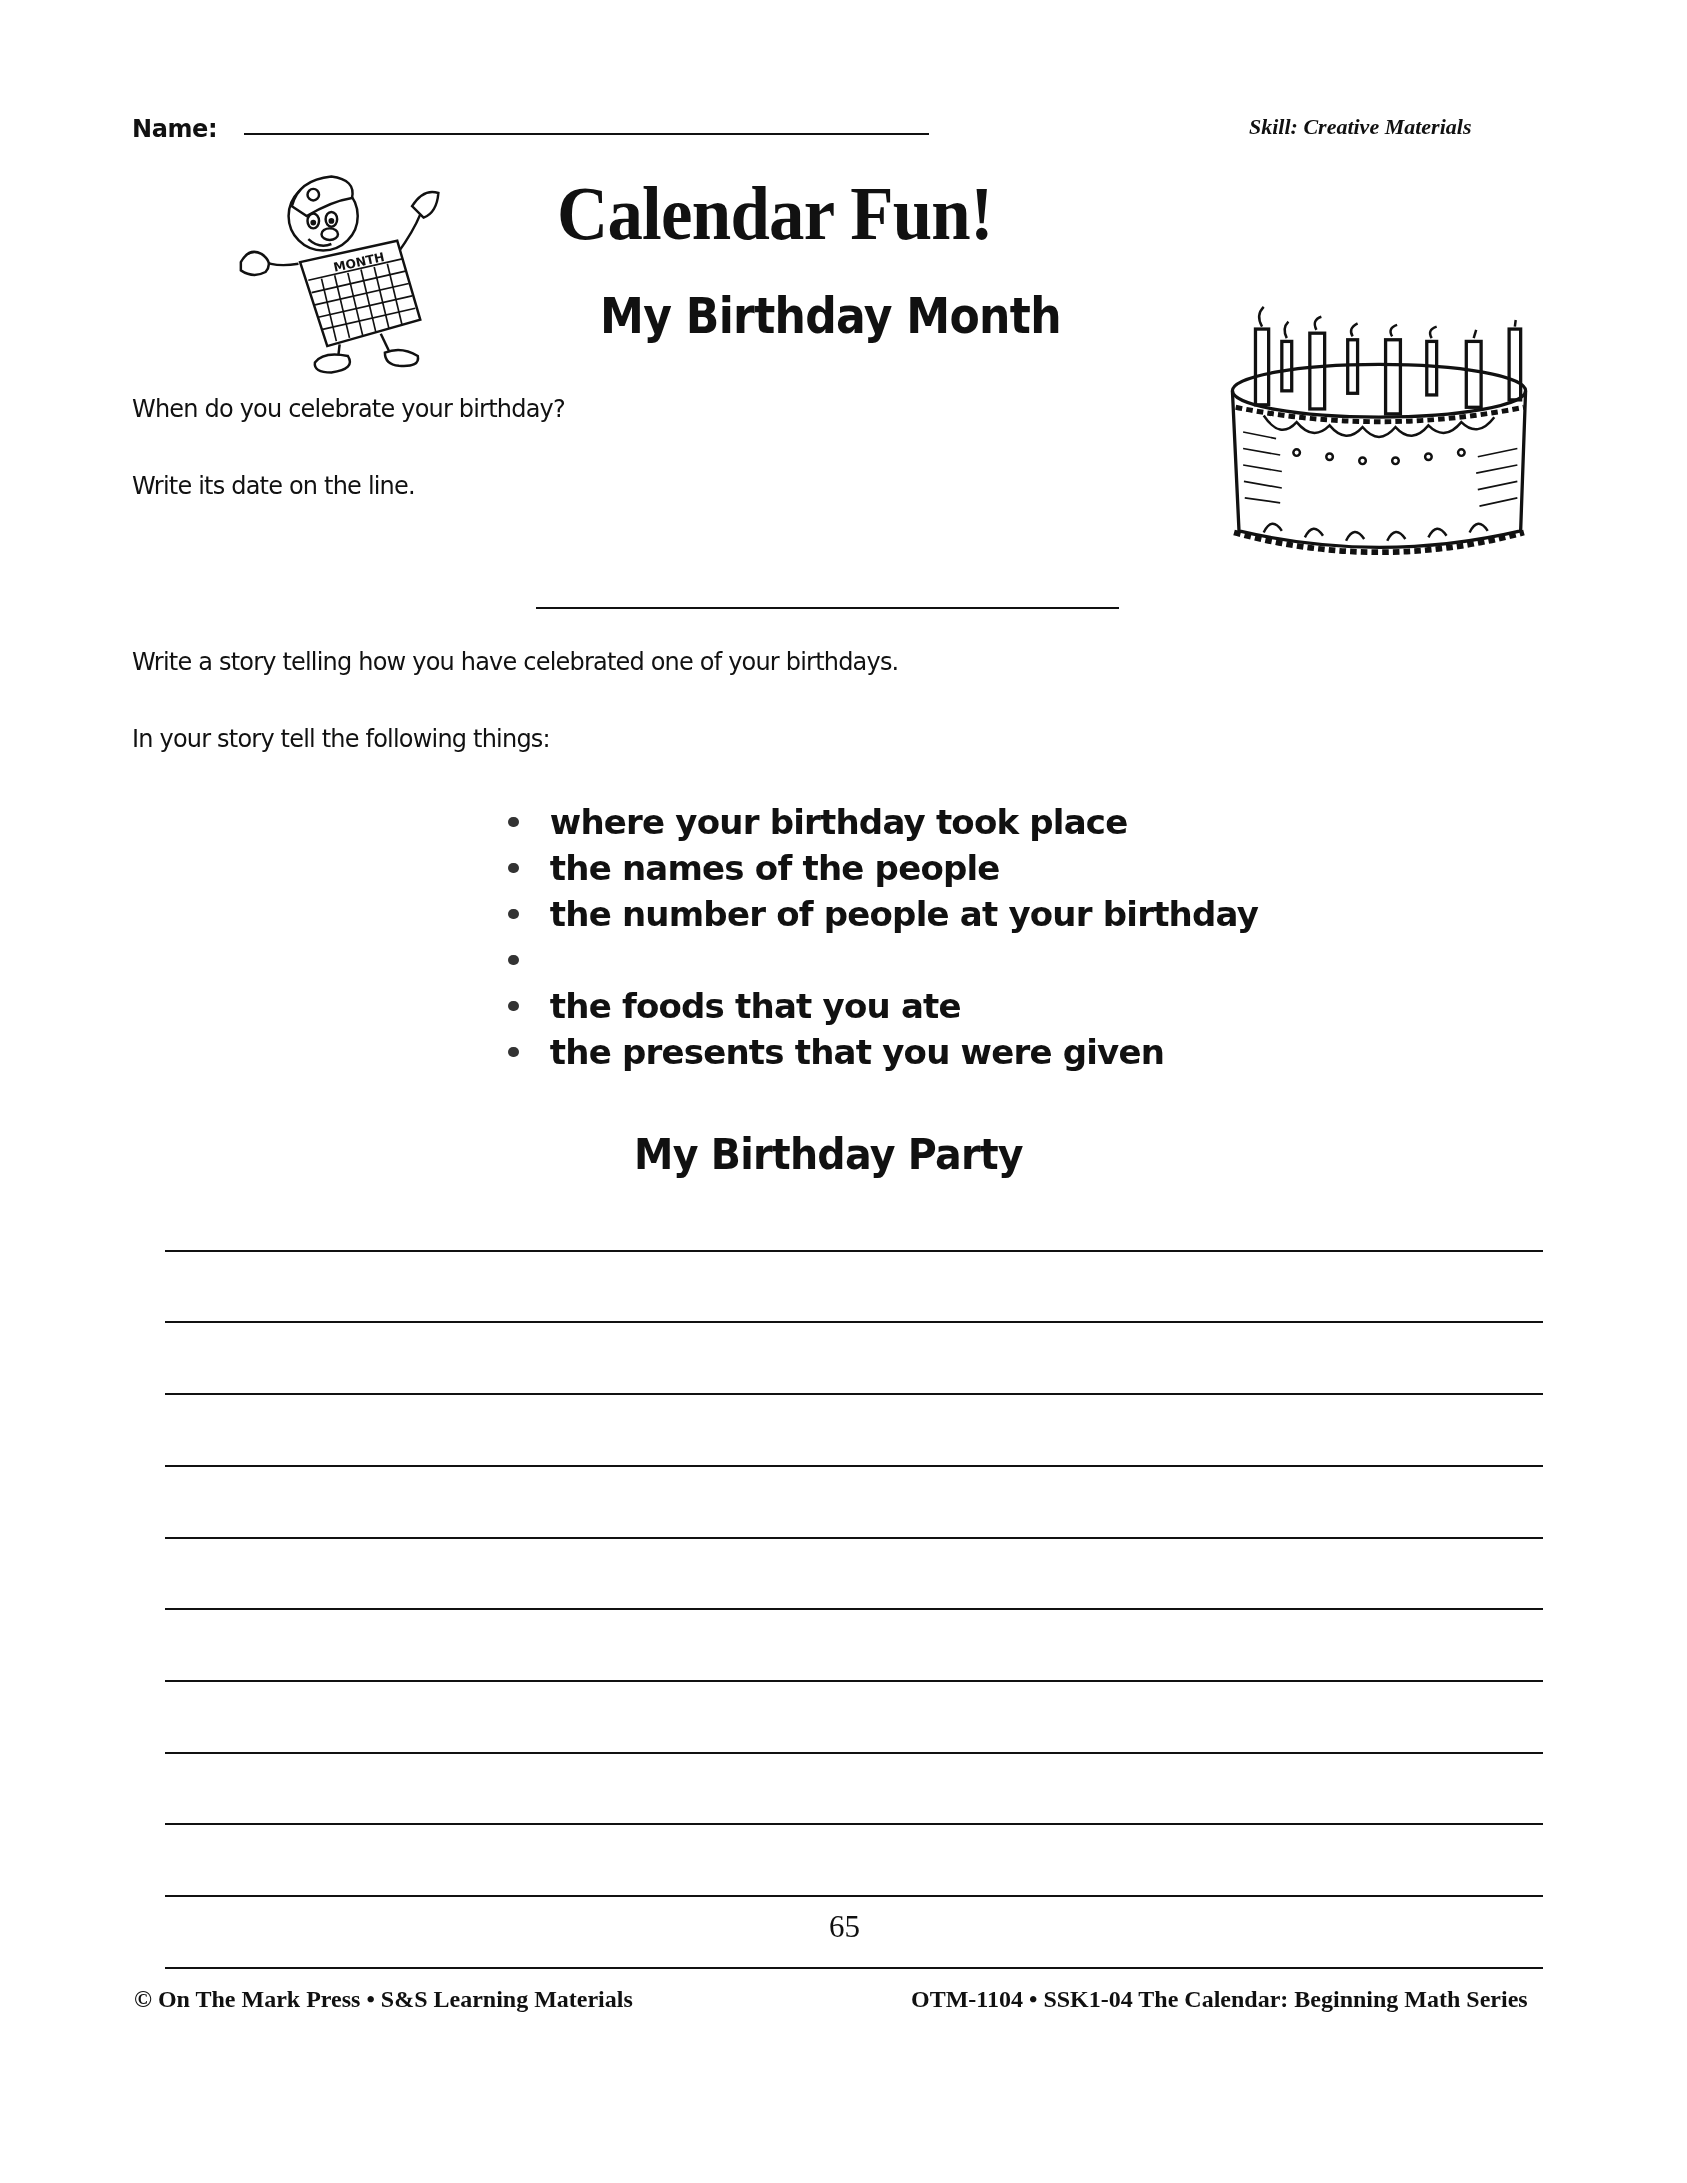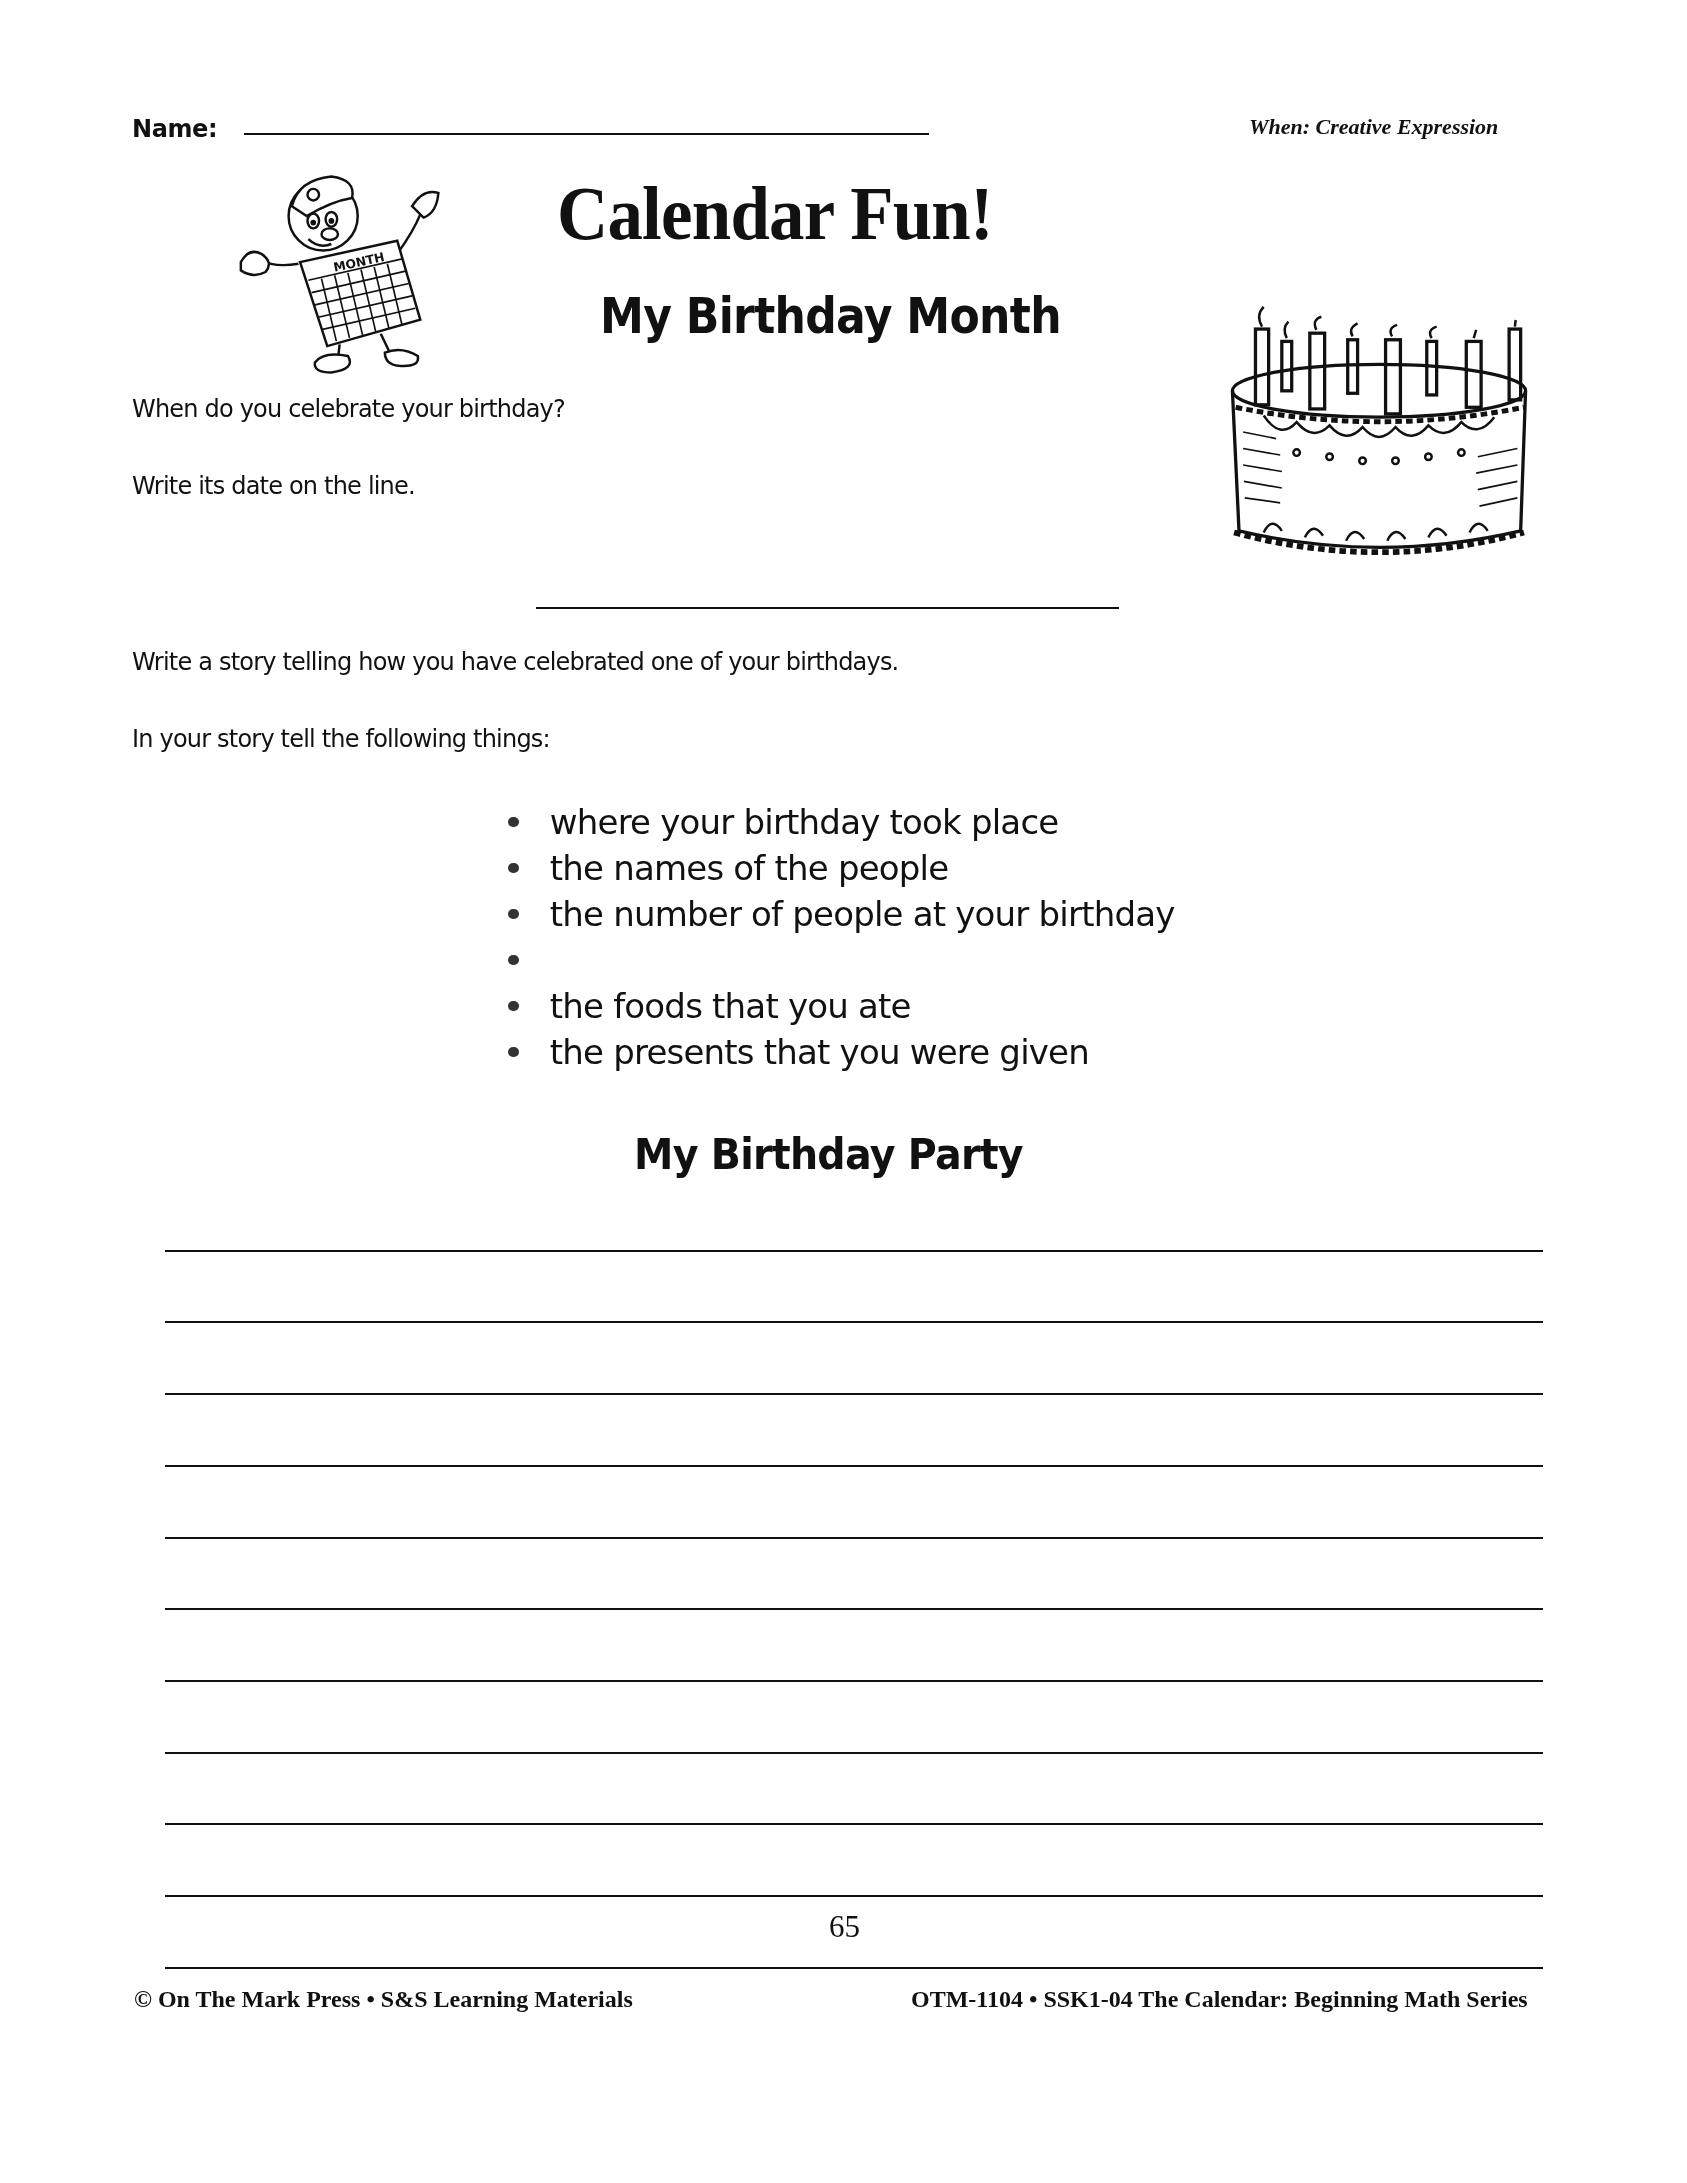--- a/index.html
+++ b/index.html
@@ -16,40 +16,40 @@
     #subtitle { left: 600px; top: 288px; font-size: 49px; font-weight: bold; letter-spacing: -0.8px; transform: scaleX(0.9); transform-origin: left top; white-space: nowrap; }
 
     .q { left: 132px; font-size: 24px; font-weight: 400; letter-spacing: -0.8px; white-space: nowrap; }
     #q1 { top: 395px; }
     #q2 { top: 472px; }
     #date-line { left: 536px; top: 607px; width: 583px; border-top: 2.5px solid #111; }
     #p1 { top: 648px; }
     #p2 { top: 725px; }
 
     #bullets { left: 504px; top: 799px; margin: 0; padding: 0; list-style: none; }
-    #bullets li { font-size: 34px; font-weight: 400; letter-spacing: -0.8px; height: 46px; line-height: 46px; white-space: nowrap; display: flex; align-items: center; }
+    #bullets li { font-size: 34px; font-weight: 700; letter-spacing: -0.8px; height: 46px; line-height: 46px; white-space: nowrap; display: flex; align-items: center; }
     #bullets .dot { width: 10.7px; height: 10.7px; border-radius: 50%; background: #333; display: inline-block; margin-right: 31px; margin-left: 4.1px; }
 
     #section-title { left: 634px; top: 1129px; font-size: 43px; font-weight: bold; letter-spacing: -0.8px; transform: scaleX(0.92); transform-origin: left top; white-space: nowrap; }
 
     .wline { position: absolute; left: 165px; width: 1378px; border-top: 2.5px solid #111; }
 
     .footer { top: 1986px; font-size: 24px; font-weight: bold; white-space: nowrap; }
     #footer-left { left: 134px; }
     #footer-page { left: 829px; top: 1909px; font-size: 31px; font-weight: normal; }
     #footer-right { left: 911px; }
 
     svg { overflow: visible; }
   </style>
 </head>
 <body>
 
 <div id="name-label" class="abs sans">Name:</div>
 <div id="name-line" class="abs"></div>
-<div id="skill" class="abs serif">When:  Creative Expression</div>
+<div id="skill" class="abs serif">Skill:  Creative Materials</div>
 
 <div class="abs" style="left:216px; top:165px; width:239px; height:214px;">
   <svg width="239" height="214" viewBox="0 0 290 260" fill="none" stroke="#111" stroke-width="3">
 
     <circle cx="130" cy="62" r="42" fill="#fff"></circle>
 
     <path d="M92 50 Q100 18 140 14 Q170 18 165 40 Q140 44 110 62 Z" fill="#fff"></path>
     <circle cx="118" cy="36" r="7"></circle>
 
     <ellipse cx="118" cy="68" rx="7" ry="9"></ellipse>

